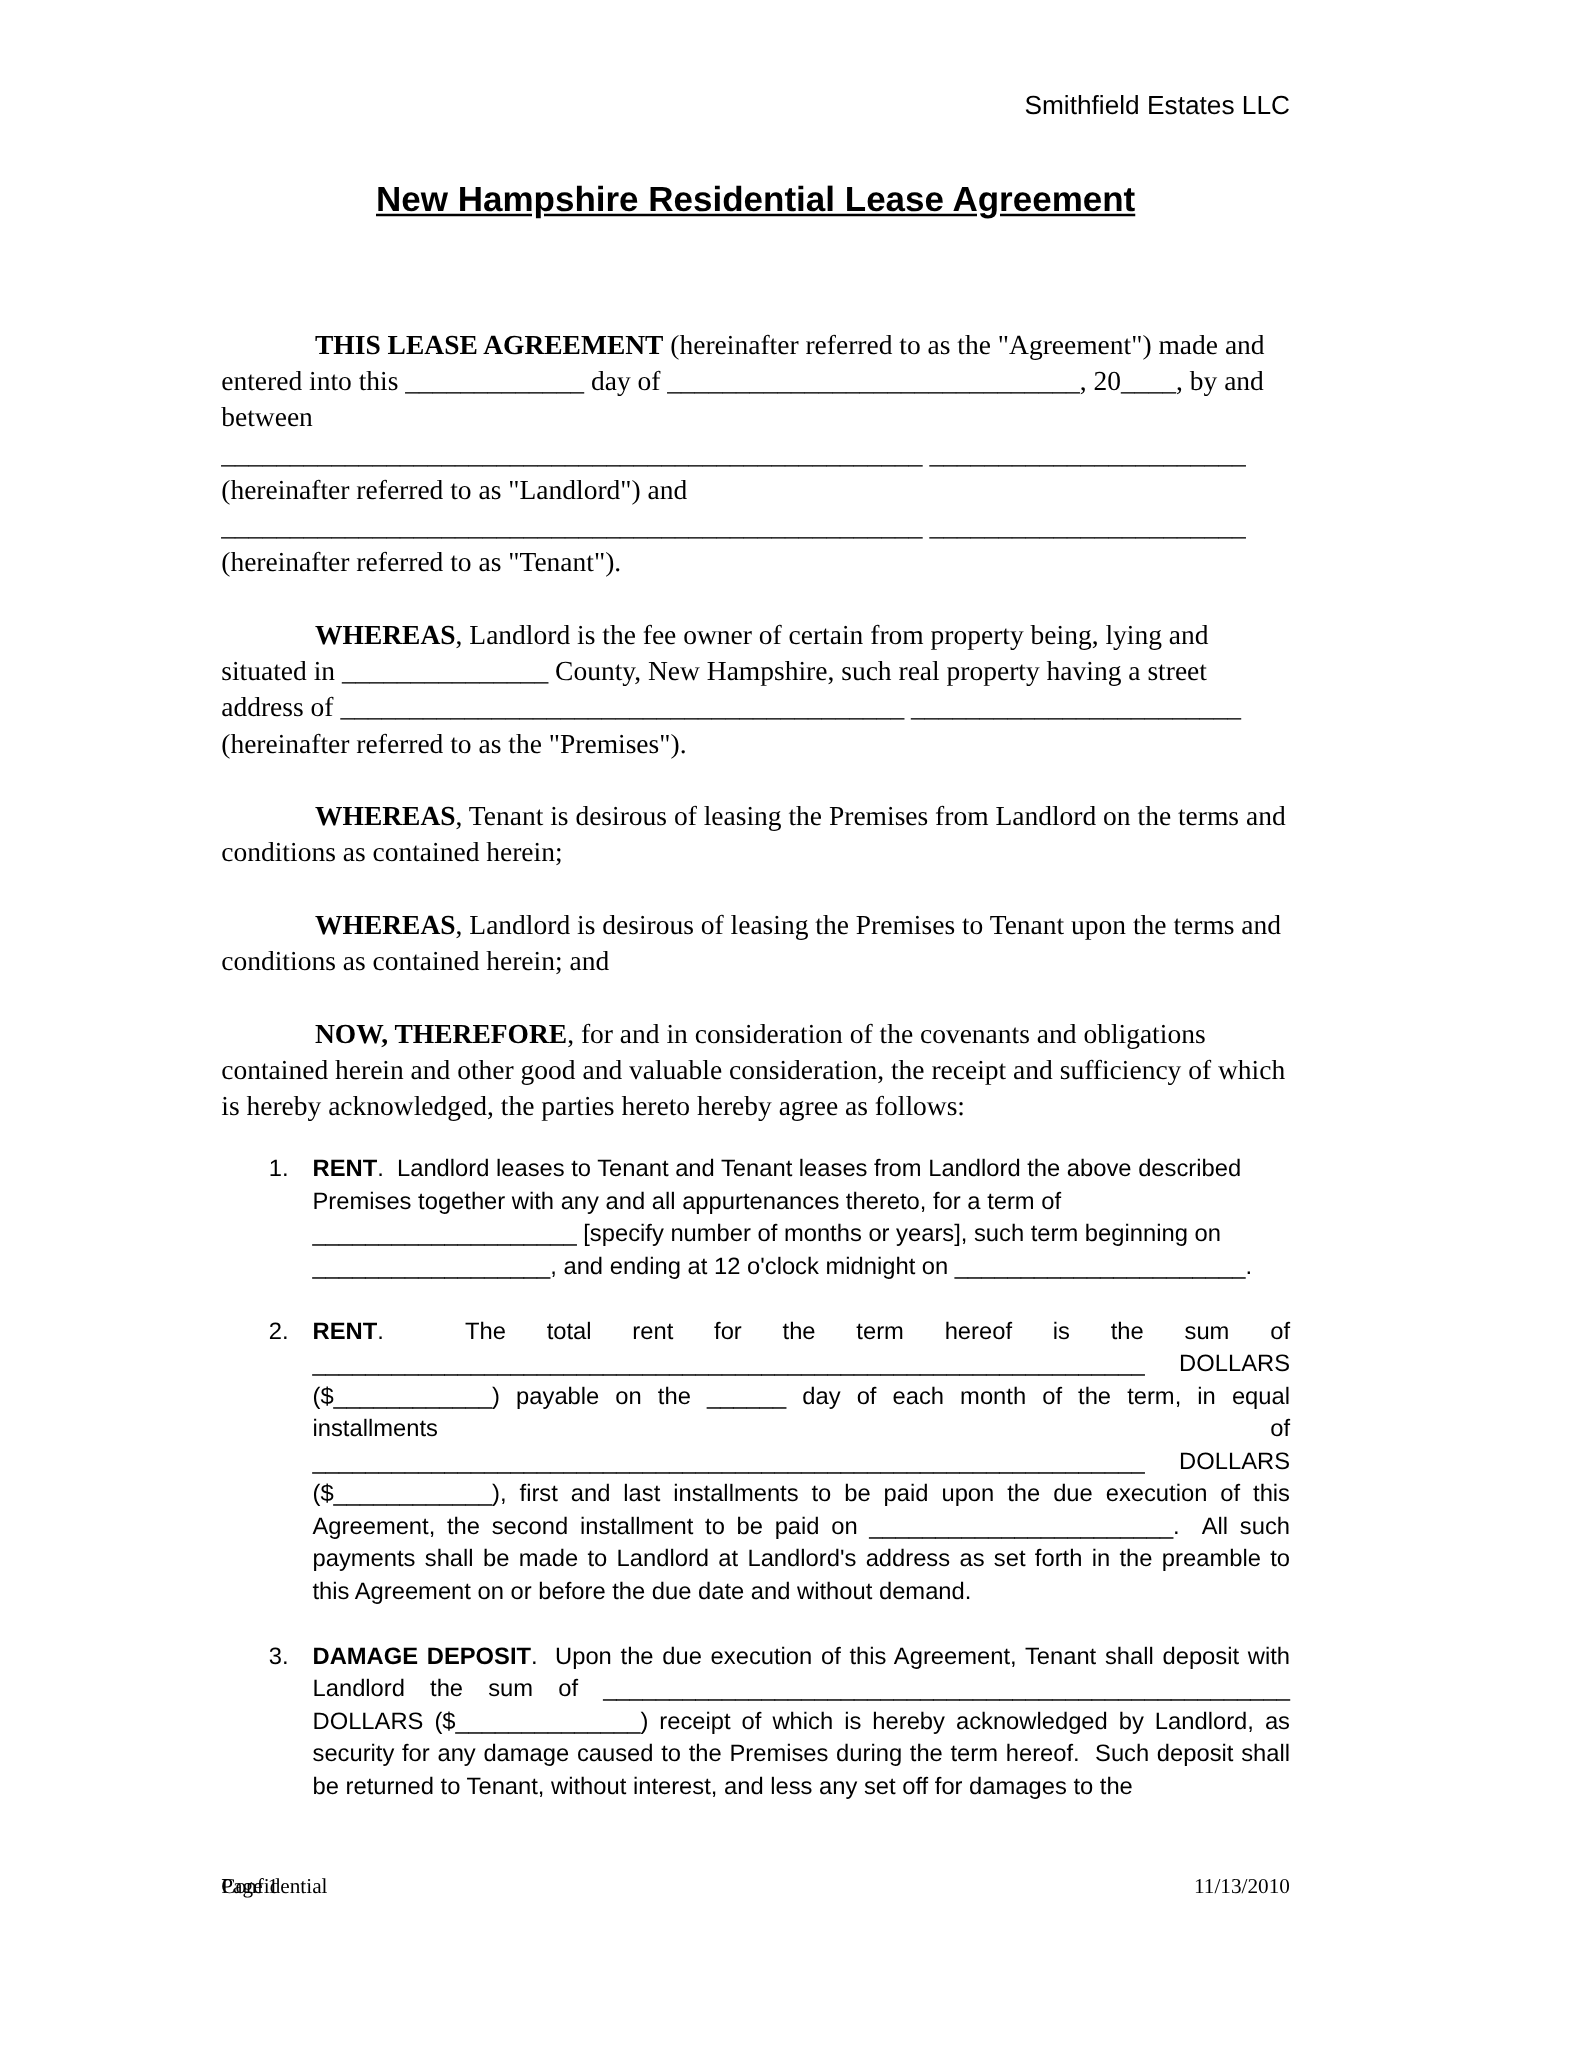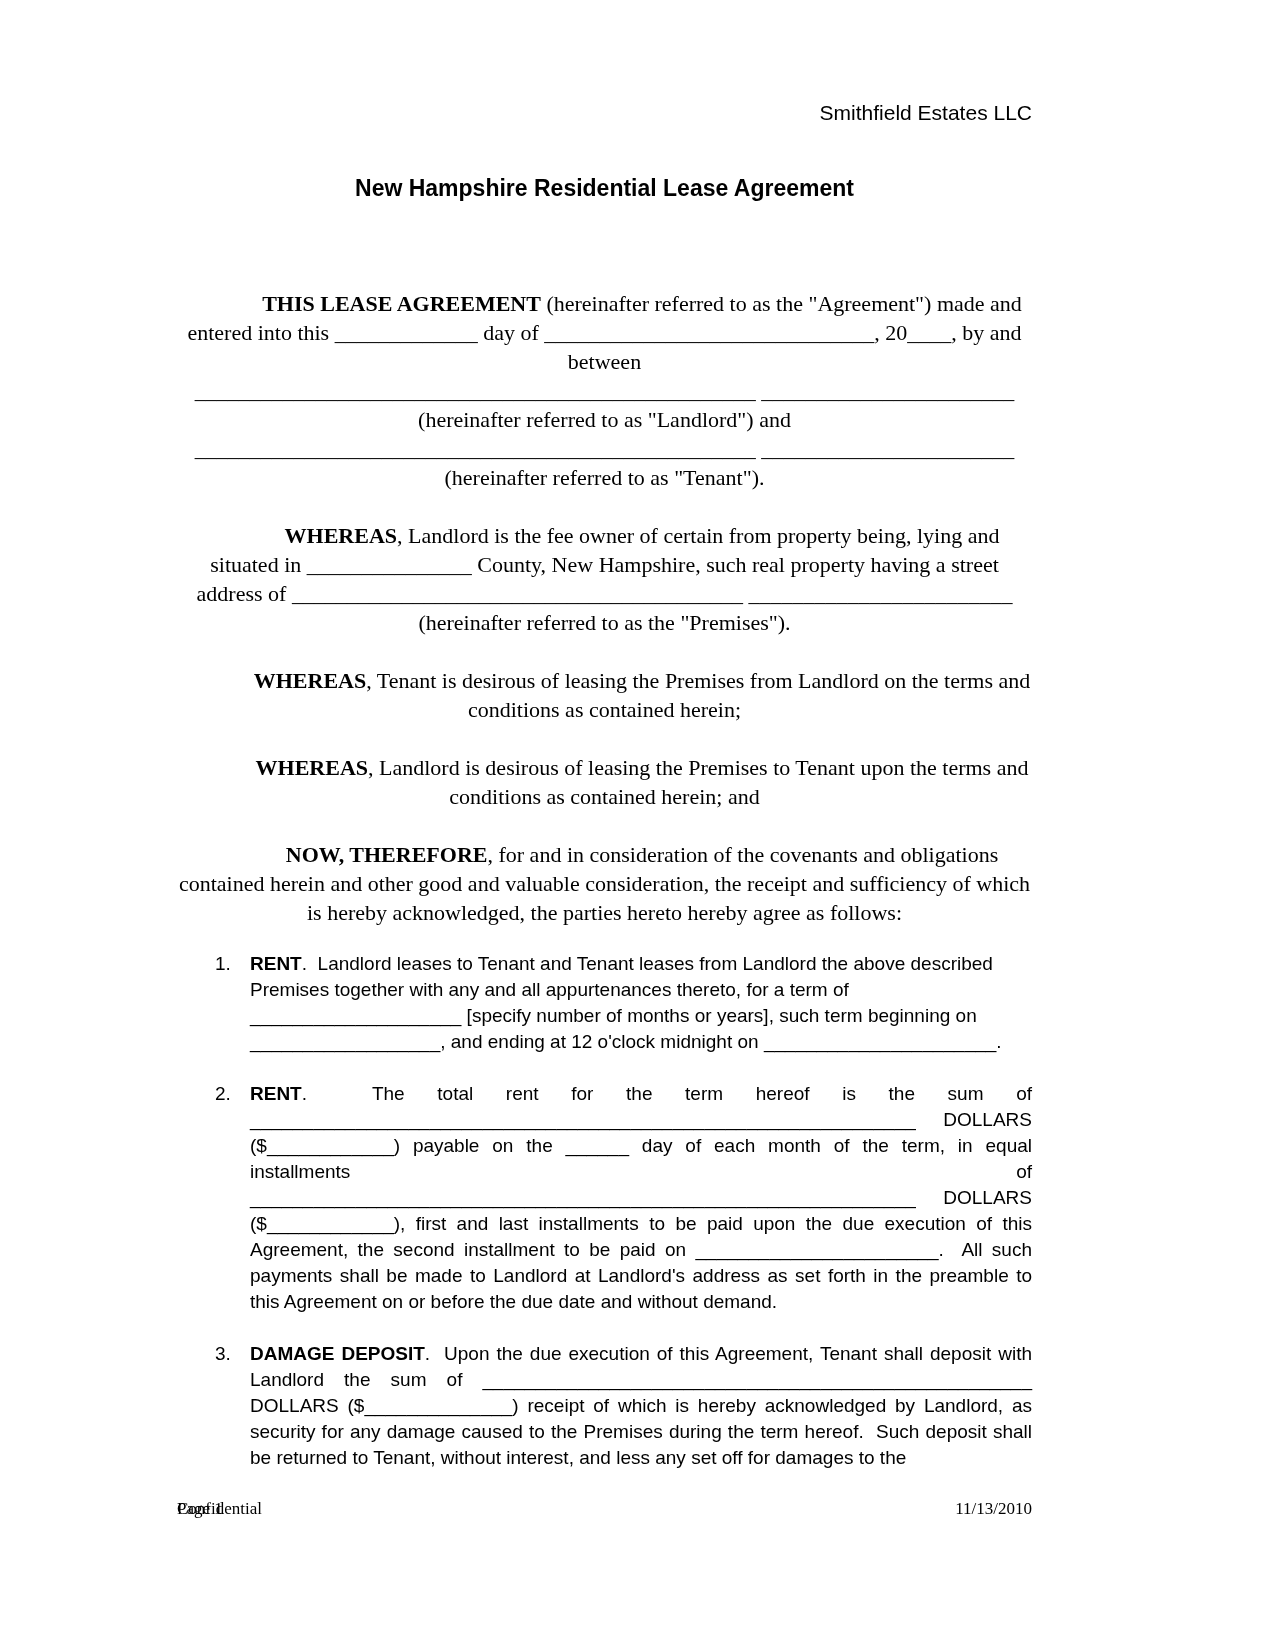--- a/index.html
+++ b/index.html
@@ -9,41 +9,41 @@
     height: 1650px;
     position: relative;
     color: #000000;
     font-family: "Liberation Serif", serif;
   }
   .content {
     position: absolute;
     left: 177px;
     top: 70px;
     width: 855px;
-    margin-top: 28px;
   }
   .company {
     text-align: right;
     font-family: "Liberation Sans", sans-serif;
     font-size: 21px;
     line-height: 29px;
   }
   .doc-title {
     margin-top: 46px;
     text-align: center;
     font-family: "Liberation Sans", sans-serif;
     font-weight: bold;
-    font-size: 23px;
+    font-size: 28px;
     line-height: 30px;
+    text-decoration: underline;
   }
   .para {
     font-size: 22px;
     line-height: 29px;
     white-space: pre-wrap;
-    text-align: center;
+    text-align: left;
   }
   .indent { text-indent: 75px; }
   .first-para { margin-top: 86px; }
   .mt { margin-top: 29px; }
   .b { font-weight: bold; }
   .clauses {
     margin-top: 24px;
     padding-left: 38px;
     font-family: "Liberation Sans", sans-serif;
     font-size: 19px;

